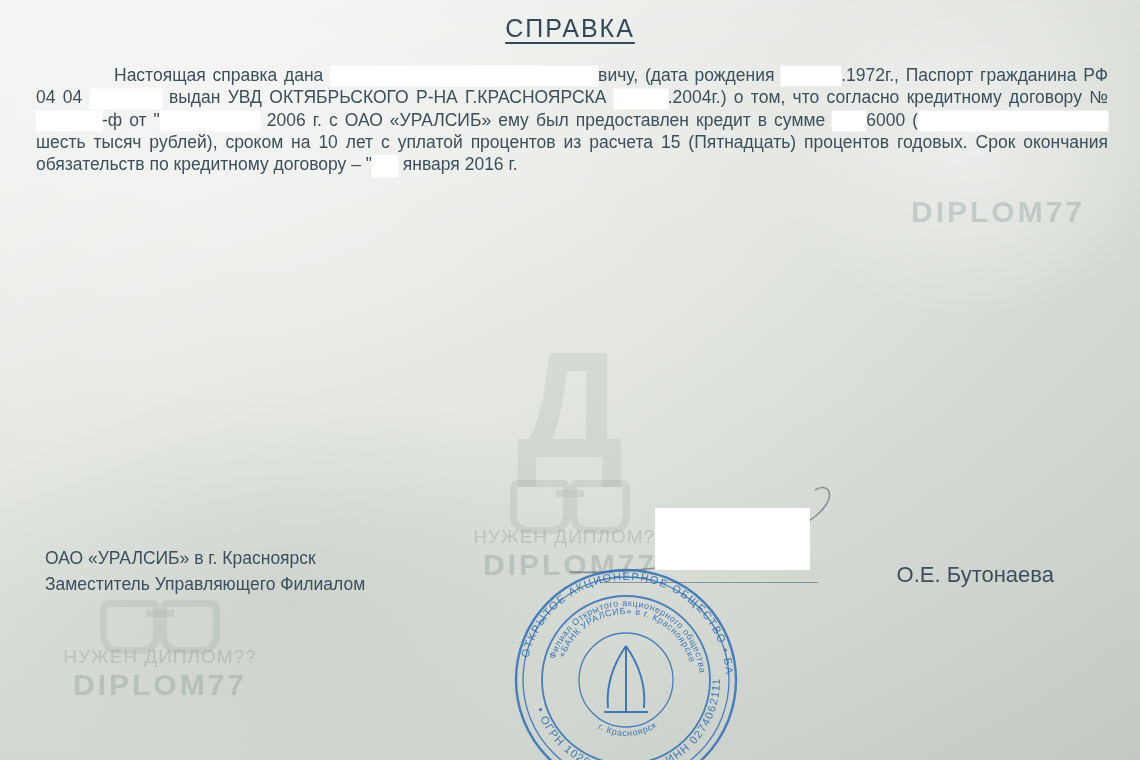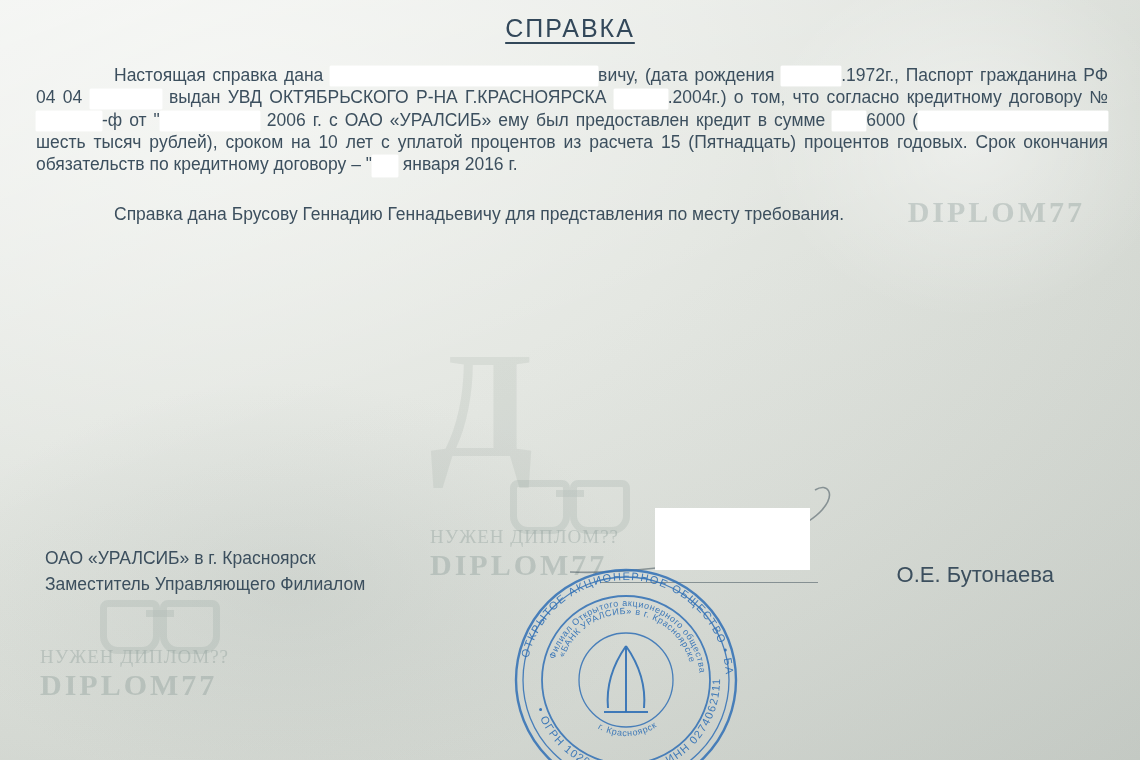--- a/index.html
+++ b/index.html
@@ -41,21 +41,22 @@
     right: -40px; top: -40px; width: 420px; height: 360px;
     background: radial-gradient(ellipse at center, rgba(255,255,255,0.45) 0%, rgba(255,255,255,0) 70%);
   }
 
   
   .wm {
     position: absolute;
     pointer-events: none;
     user-select: none;
     color: rgba(110,130,125,0.18);
-    font-family: Liberation Serif, serif;
+    font-family: Liberation Sans, sans-serif;
+    text-align: center;
   }
   .wm-big {
     font-size: 150px;
     font-weight: 700;
     line-height: 1;
     color: rgba(120,140,135,0.13);
   }
   .wm-text {
     font-size: 19px;
     letter-spacing: 1px;
@@ -239,21 +240,20 @@
       <span class="redact r-pass"></span>
       <span>выдан УВД ОКТЯБРЬСКОГО Р-НА Г.КРАСНОЯРСКА</span>
       <span class="redact r-pdate"></span><span>.2004г.) о том, что согласно кредитному договору №</span>
       <span class="redact r-cnum"></span><span>-ф от "</span><span class="redact r-cdate"></span>
       <span>2006 г. с ОАО «УРАЛСИБ» ему был предоставлен кредит в сумме</span>
       <span class="redact r-sum"></span><span>6000 (</span><span class="redact r-words"></span><span>шесть тысяч рублей), сроком  на 10 лет с уплатой процентов из расчета 15 (Пятнадцать)  процентов годовых. Срок окончания обязательств по кредитному договору – "</span><span class="redact r-endday"></span>
       <span>января 2016 г.</span>
     </p>
 
 
-    <p class="para indent para-gap">Справка дана Брусову Геннадию Геннадьевичу  для представления по месту требования.</p>
 
   </div>
 
   <div class="sig-left">
     <div>ОАО «УРАЛСИБ» в г. Красноярск</div>
     <div>Заместитель Управляющего Филиалом</div>
   </div>
 
   <svg class="sig-stroke" viewBox="0 0 290 110">
     <path d="M255 10 C 268 2, 276 14, 262 30 C 248 46, 210 62, 170 74 C 130 86, 60 94, 10 92" fill="none" stroke="rgba(70,85,95,0.55)" stroke-width="1.6"></path>

